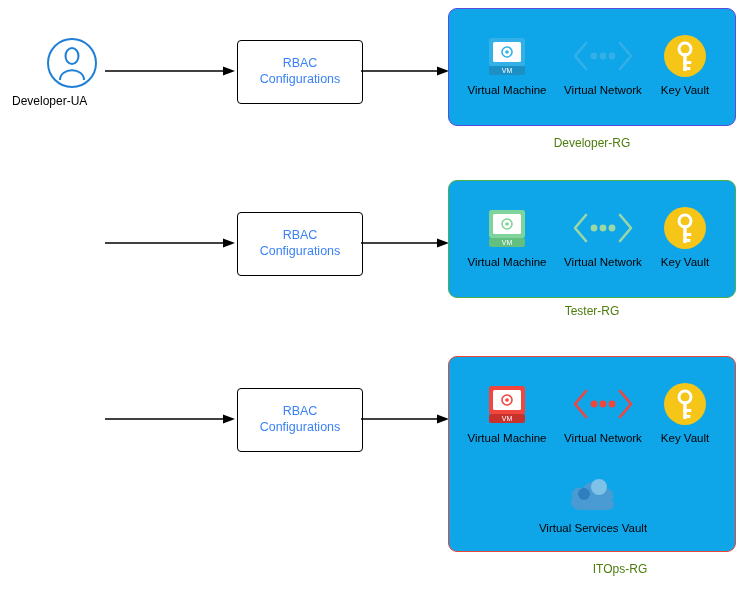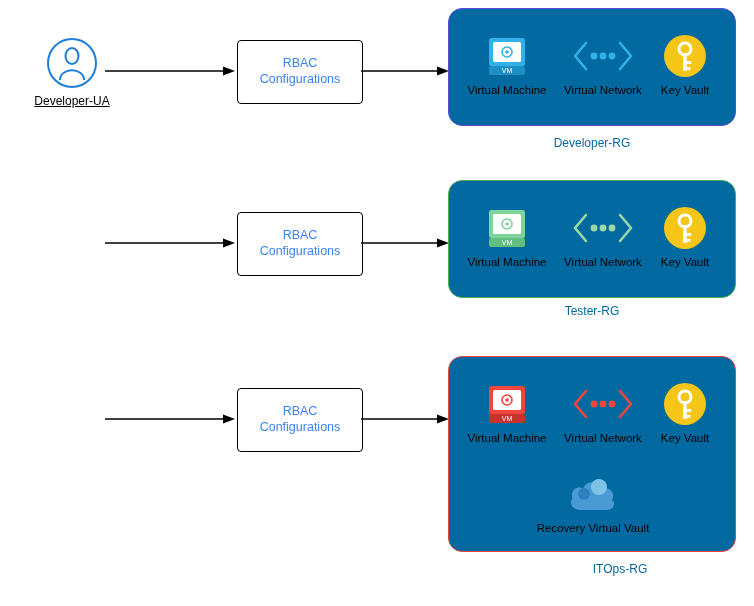--- a/index.html
+++ b/index.html
@@ -23,22 +23,20 @@
   .row {
     position: absolute;
     left: 0;
     width: 754px;
   }
 
   
   .actor {
     position: absolute;
     width: 120px;
-    text-align: center;
-    text-decoration: underline;
   }
   .actor-circle {
     width: 46px;
     height: 46px;
     margin: 0 auto;
     border-radius: 50%;
     border: 2px solid #1f7fd6;
     background: #ffffff;
     position: relative;
   }
@@ -69,34 +67,34 @@
   
   .arrow {
     position: absolute;
     height: 12px;
   }
   .arrow svg { display: block; }
 
   
   .rg {
     position: absolute;
-    border-radius: 14px;
-    background: #0369a1;
+    border-radius: 9px;
+    background: #0ea5e9;
     box-sizing: border-box;
   }
   .rg-developer { border: 1.8px solid #5b4bdb; }
   .rg-tester    { border: 1.8px solid #4caf50; }
   .rg-itops     { border: 1.8px solid #e8453c; }
 
   .rg-label {
     position: absolute;
     width: 280px;
     text-align: center;
     font-size: 12px;
-    color: #0369a1;
+    color: #4d7c0f;
   }
 
   
   .res {
     position: absolute;
     width: 96px;
     text-align: center;
   }
   .res-icon {
     height: 50px;
@@ -330,20 +328,20 @@
       </div>
 
       <div class="res res-wide" style="left:59px; top:112px;">
         <div class="res-icon">
           <svg width="56" height="44" viewBox="0 0 56 44">
             <path d="M16 38 C7 38 4 31 7.5 26 C5 18 13 13 18 17 C21 8 33 8 36 17 C45 14 51 22 47 28 C51 31 49 38 42 38 Z" fill="#4a9ad4"></path>
             <circle cx="34" cy="15" r="8" fill="#7fc2e8"></circle>
             <circle cx="19" cy="22" r="6" fill="#2f7fbf"></circle>
           </svg>
         </div>
-        <div class="res-label">Recovery Virtual Vault</div>
+        <div class="res-label">Virtual Services Vault</div>
       </div>
     </div>
 
     <div class="rg-label" style="left:480px; top:214px;">ITOps-RG</div>
   </div>
 
 </div>
 
 </body></html>

